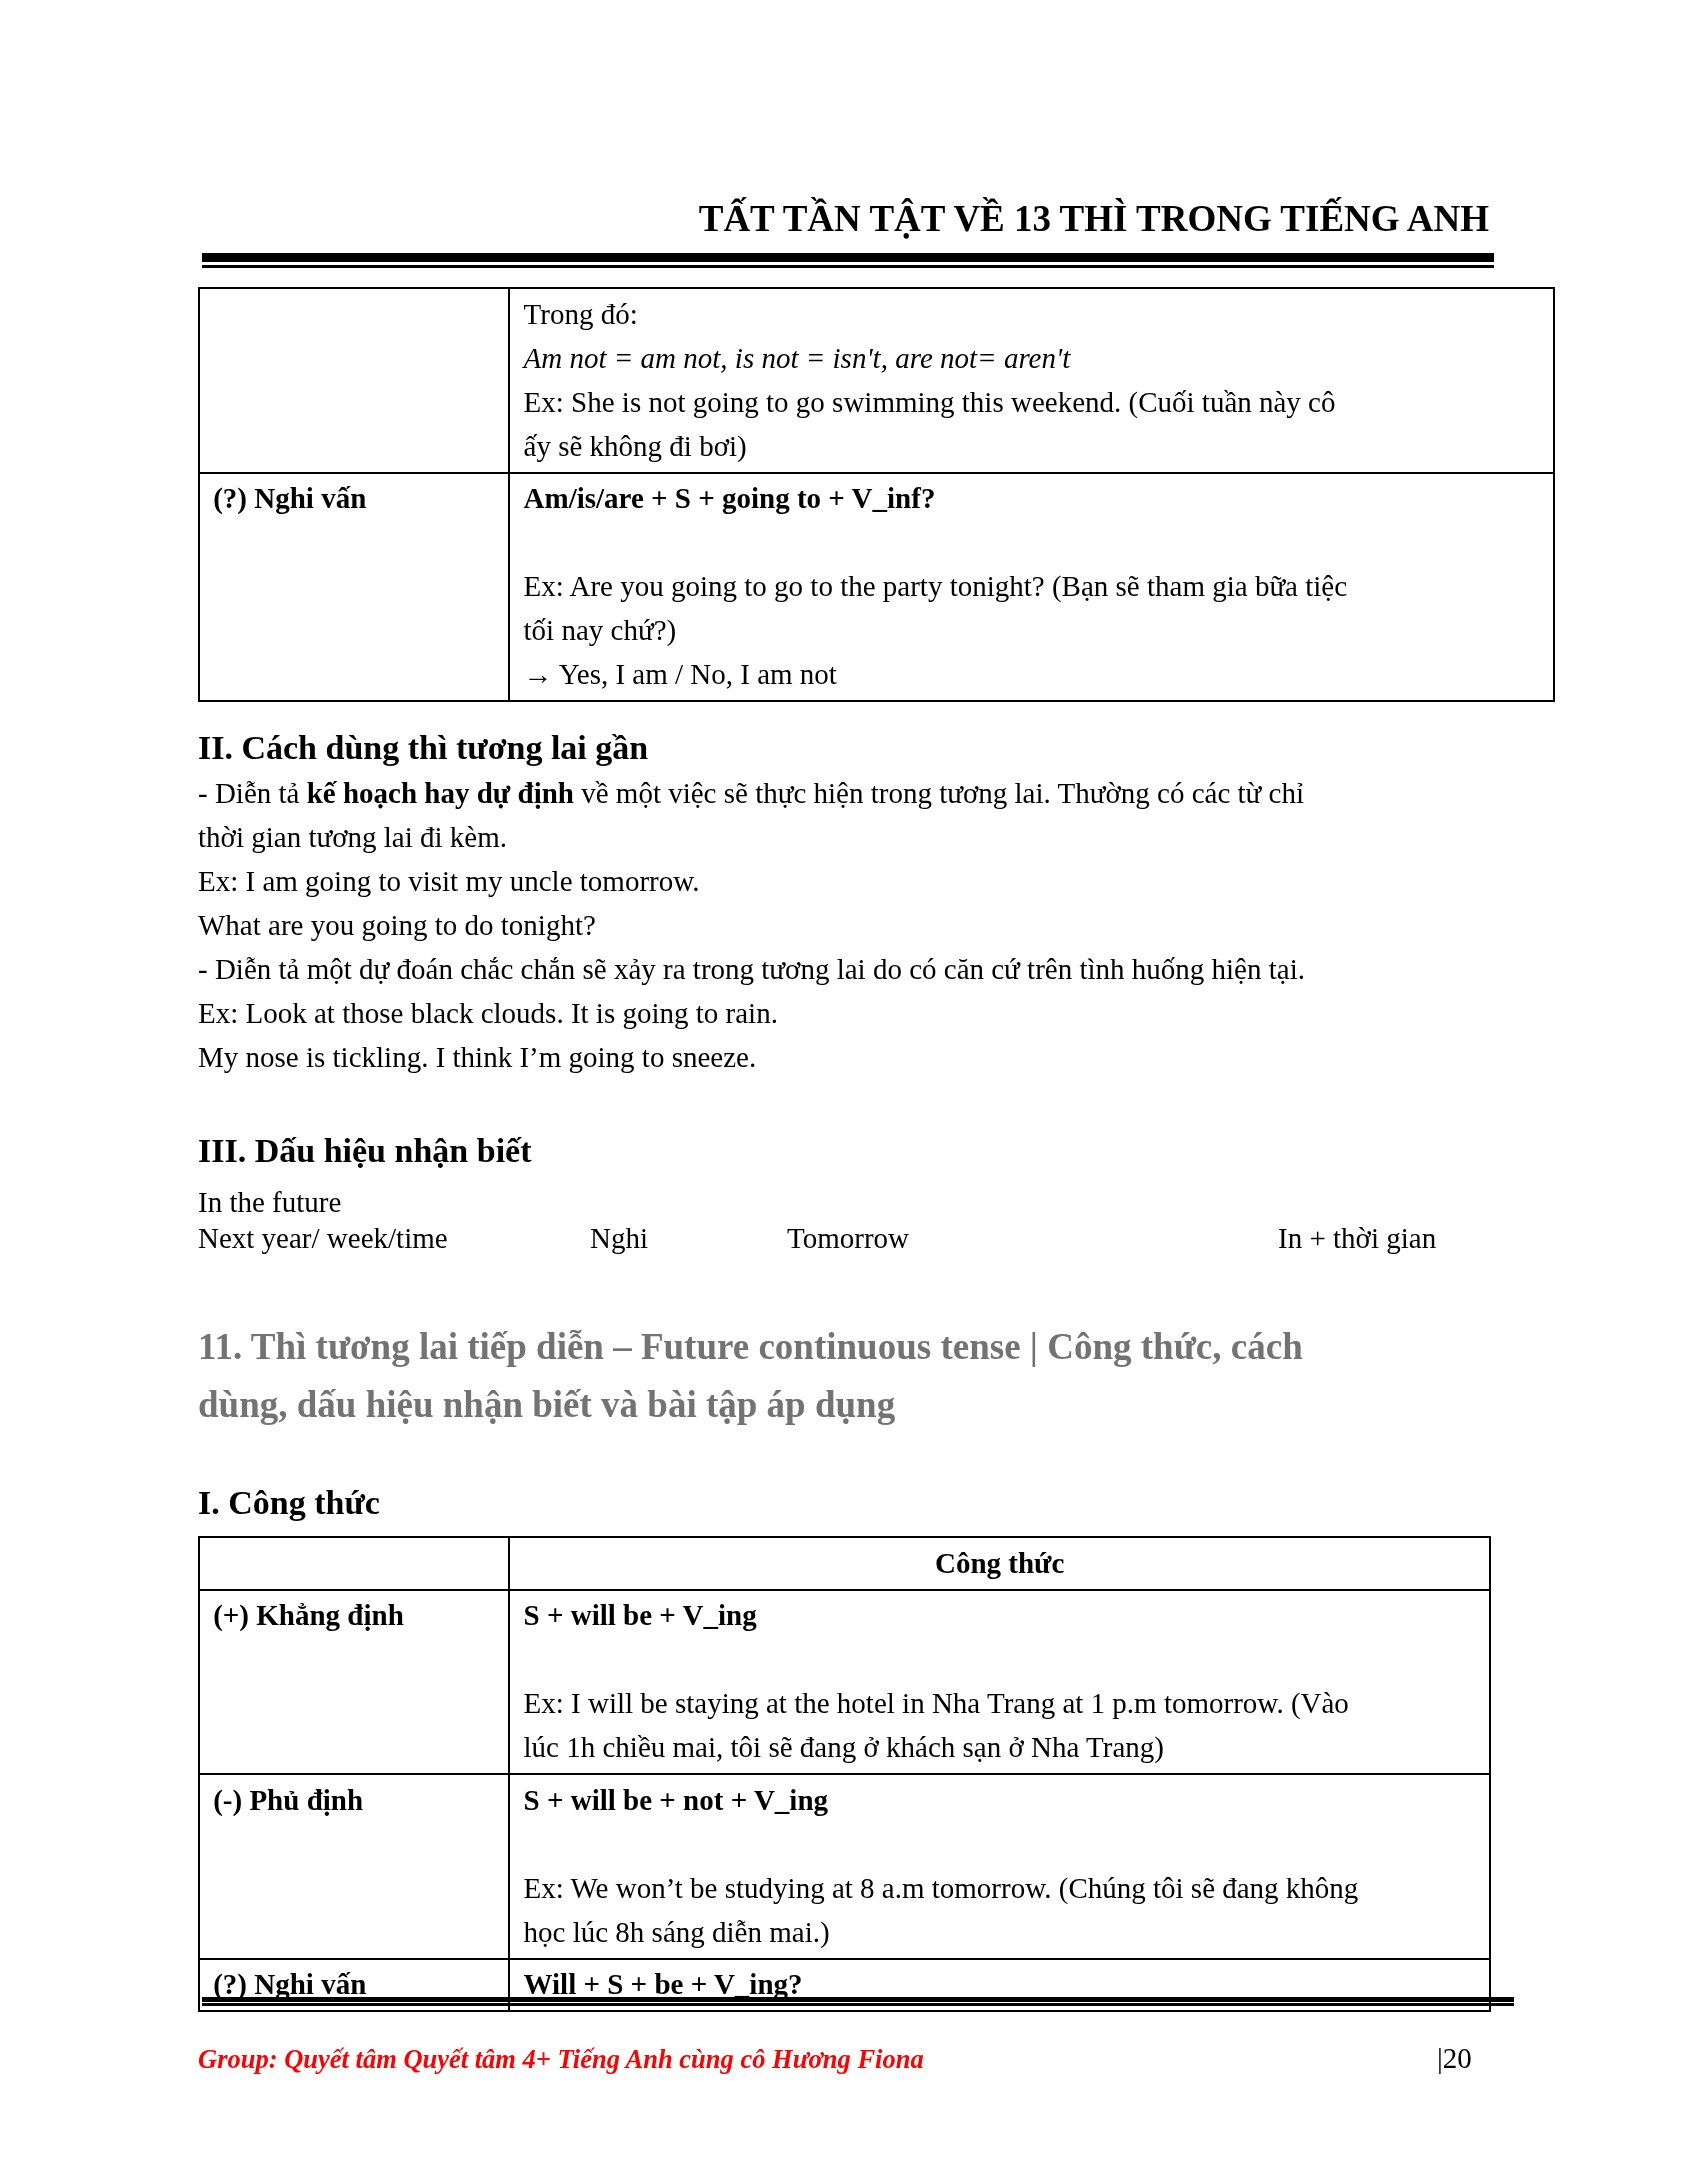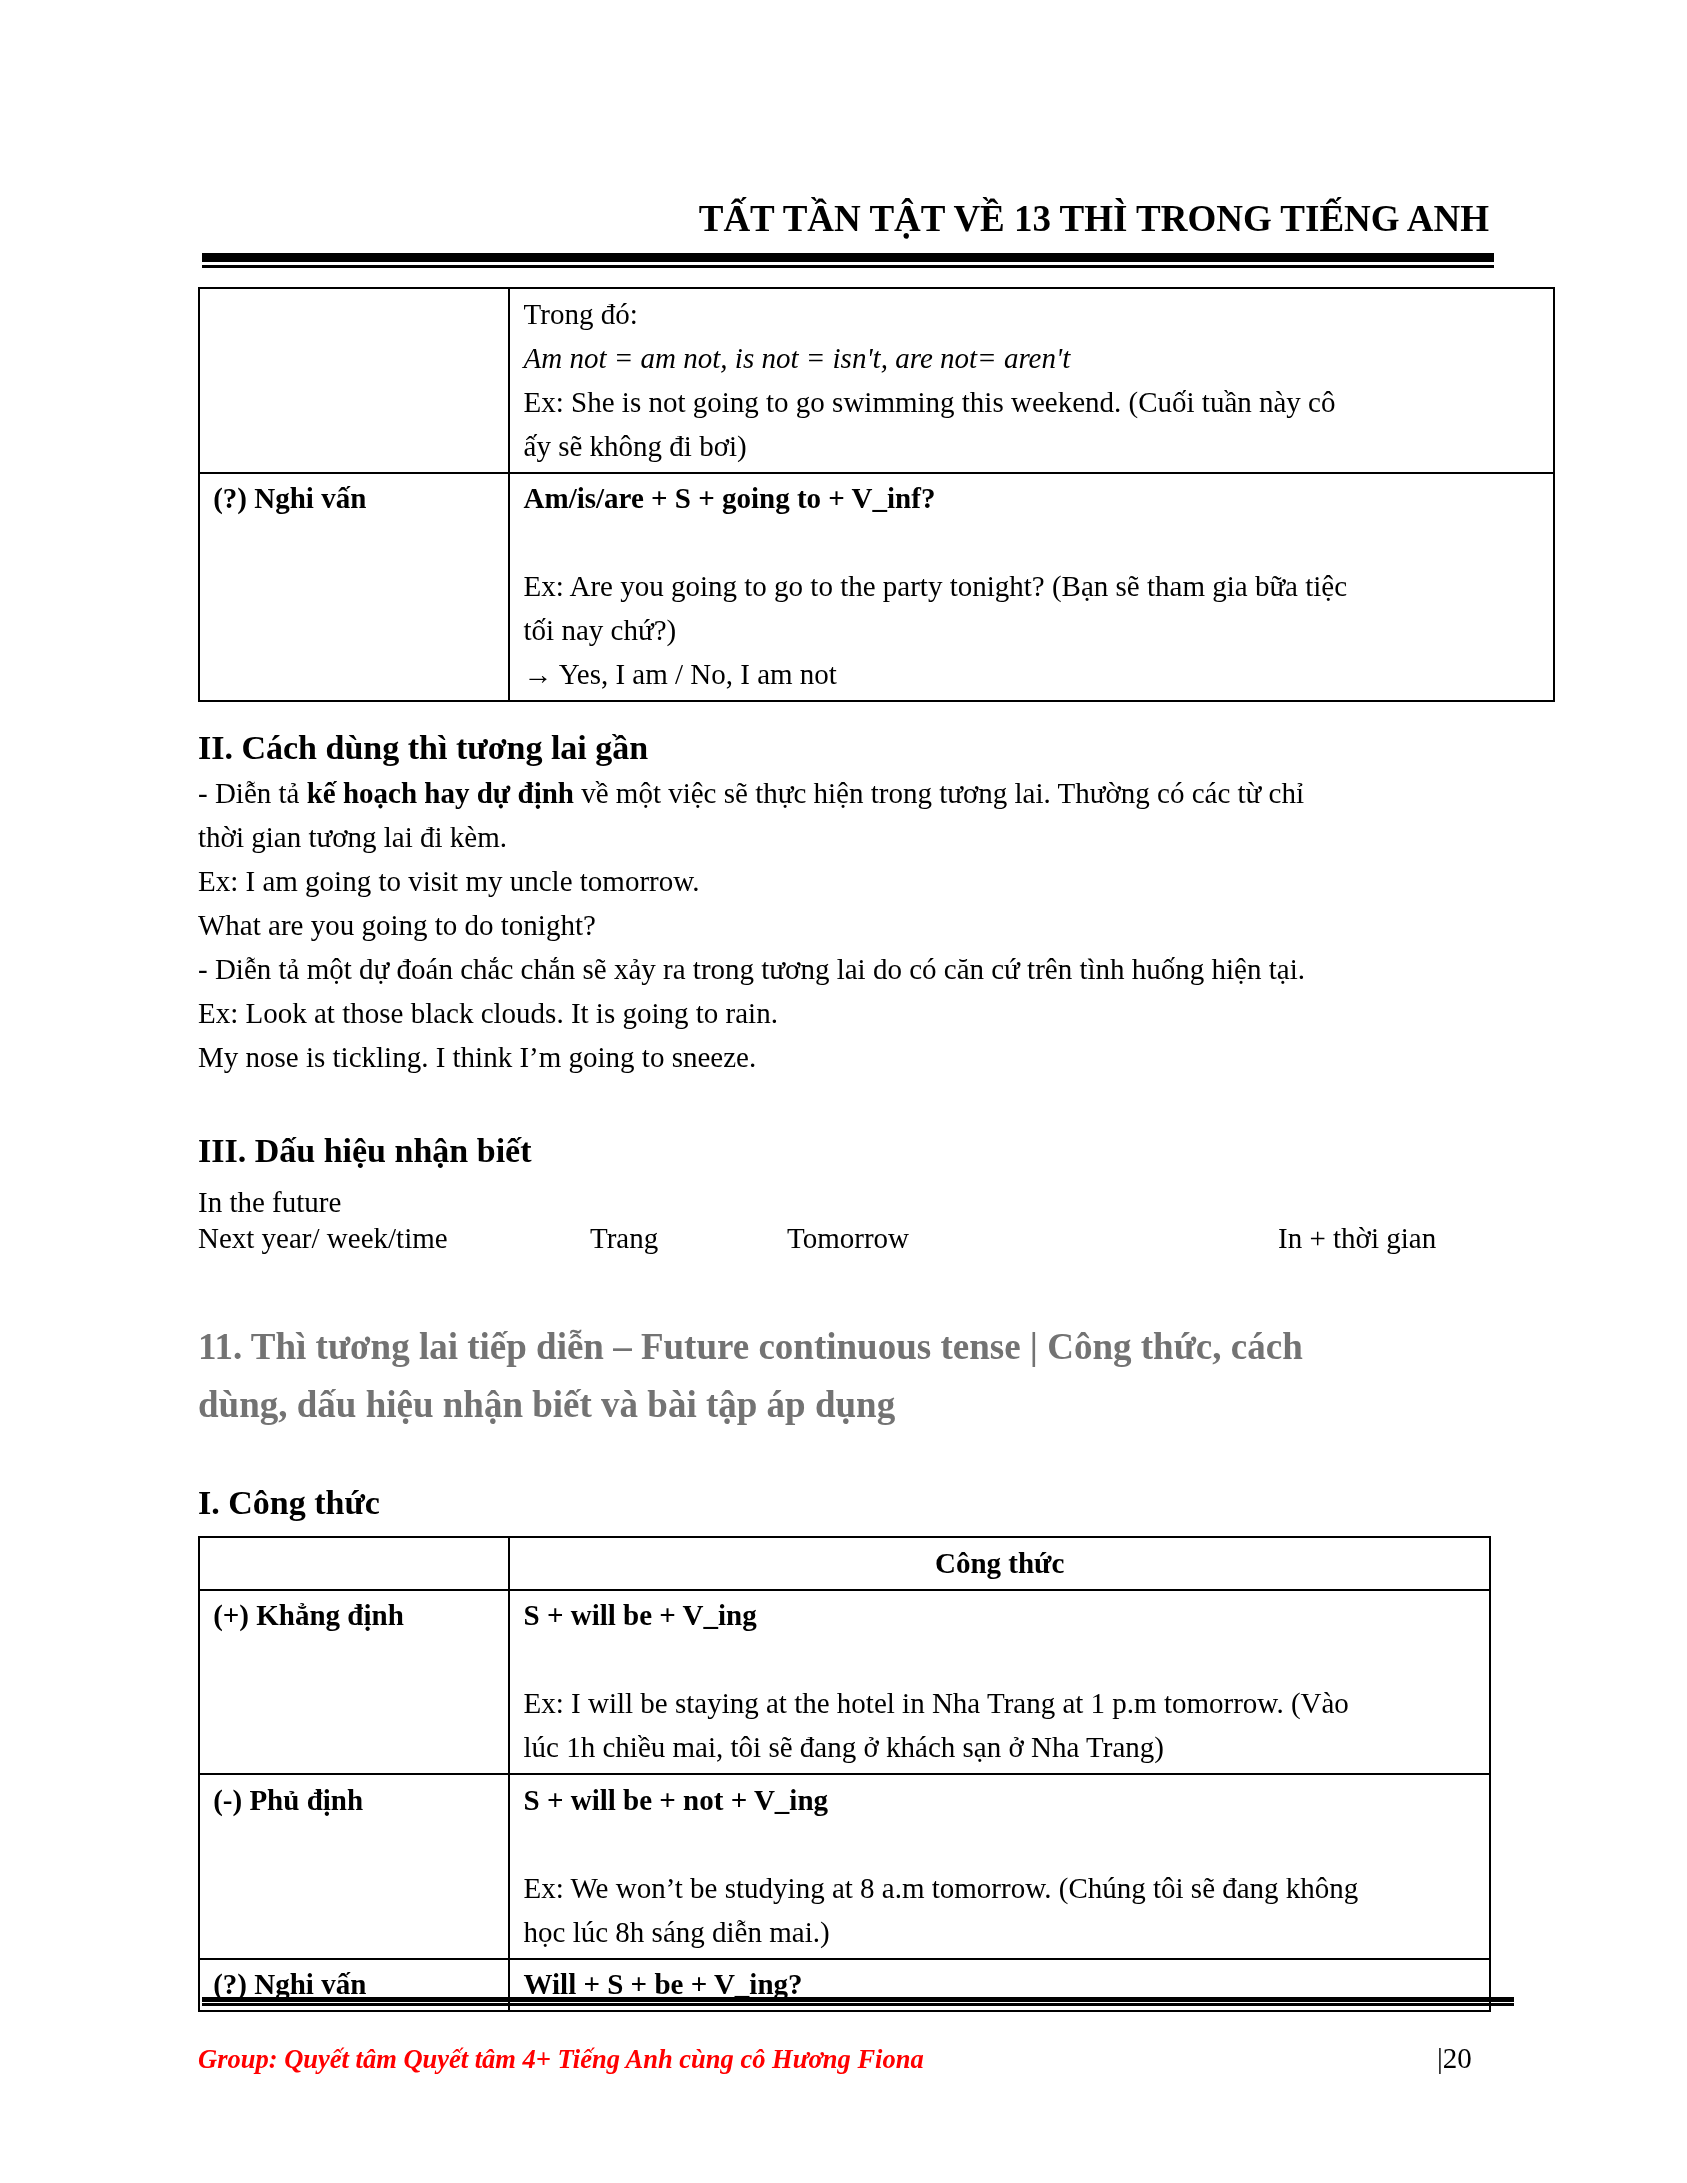--- a/index.html
+++ b/index.html
@@ -63,21 +63,21 @@
   <div>What are you going to do tonight?</div>
   <div style="white-space:nowrap;">- Diễn tả một dự đoán chắc chắn sẽ xảy ra trong tương lai do có căn cứ trên tình huống hiện tại.</div>
   <div>Ex: Look at those black clouds. It is going to rain.</div>
   <div>My nose is tickling. I think I’m going to sneeze.</div>
 </div>
 
 <div class="abs h2" style="left:198px; top:1129px;">III. Dấu hiệu nhận biết</div>
 <div class="abs p" style="left:198px; top:1180px;">In the future</div>
 <div class="abs p tabrow" style="left:198px; top:1216px; width:1297px; height:44px;">
   <span style="left:0px;">Next year/ week/time</span>
-  <span style="left:392px;">Trang</span>
+  <span style="left:392px;">Nghi</span>
   <span style="left:589px;">Tomorrow</span>
   <span style="left:1080px;">In + thời gian</span>
 </div>
 
 <div class="abs blue-title" style="left:198px; top:1318px; width:1310px;">
   <div style="white-space:nowrap;">11. Thì tương lai tiếp diễn – Future continuous tense | Công thức, cách</div>
   <div>dùng, dấu hiệu nhận biết và bài tập áp dụng</div>
 </div>
 
 <div class="abs h2" style="left:198px; top:1481px;">I. Công thức</div>

